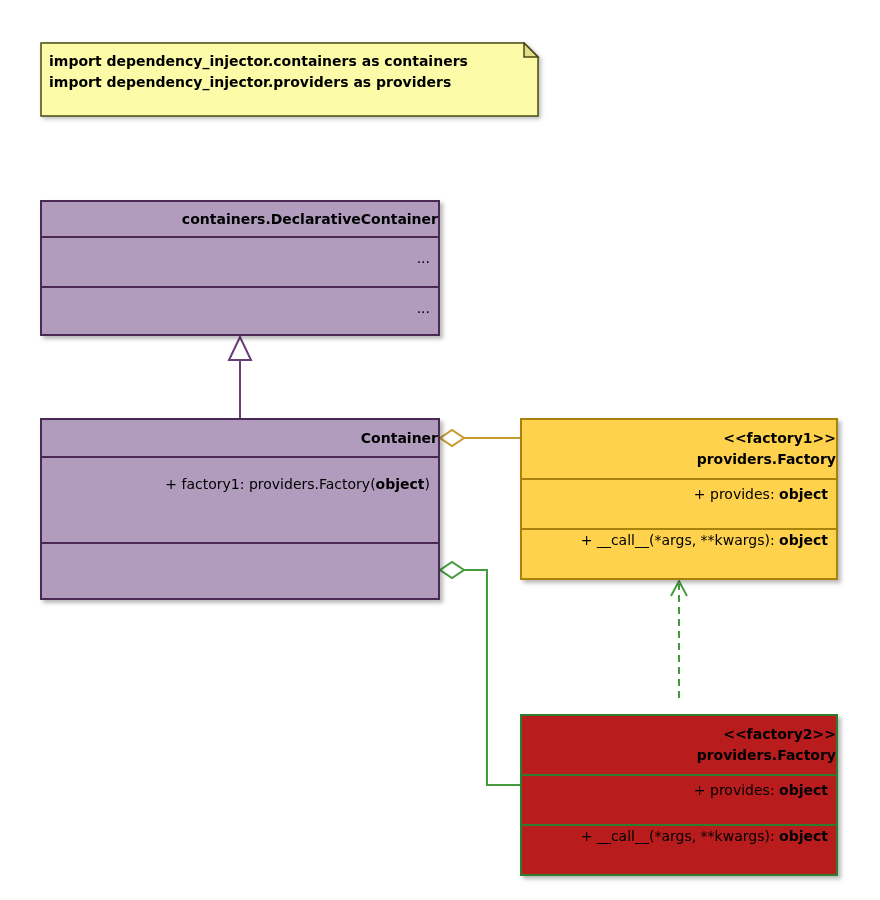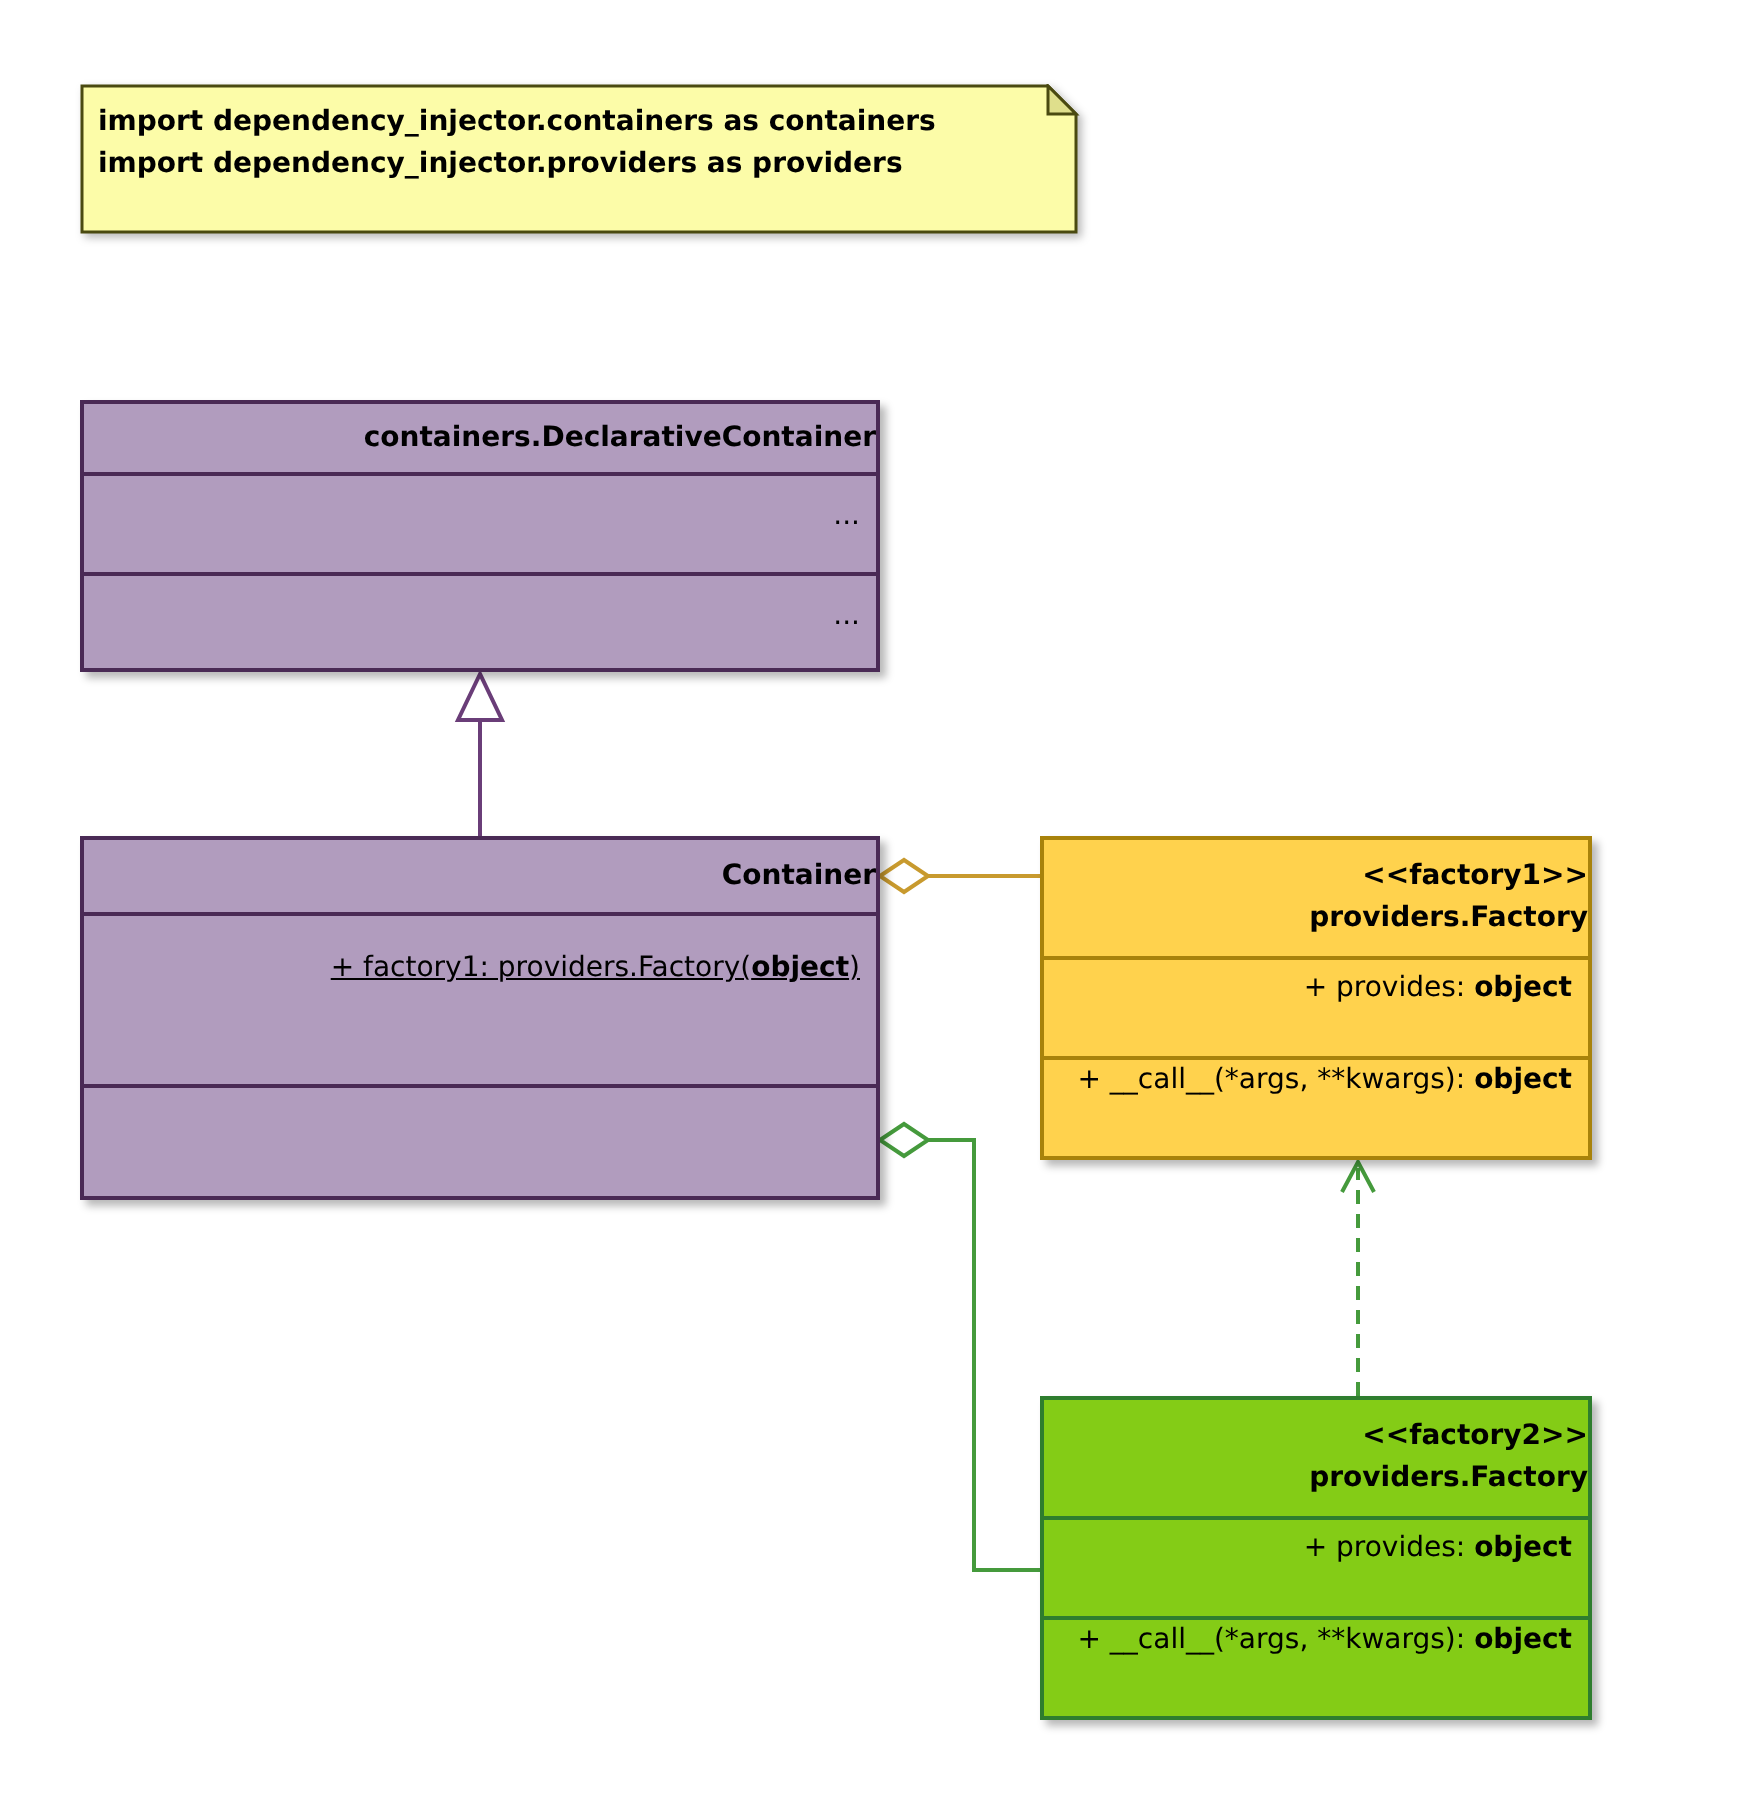--- a/index.html
+++ b/index.html
@@ -26,41 +26,41 @@
     box-sizing:border-box;
     border:2px solid;
     box-shadow:3px 3px 4px rgba(0,0,0,0.28);
   }
   .uml-class .sec{box-sizing:border-box;overflow:hidden;text-align:right;}
   .uml-class .sec + .sec{border-top:2px solid;}
   .purple{background:#B19CBE;border-color:#4A2A55;}
   .purple .sec + .sec{border-top-color:#4A2A55;}
   .gold{background:#FFD24D;border-color:#A8820B;}
   .gold .sec + .sec{border-top-color:#A8820B;}
-  .green{background:#84cc16;border-color:#2E7D2E;}
+  .green{background:#b91c1c;border-color:#2E7D2E;margin-top:16px;}
   .green .sec + .sec{border-top-color:#2E7D2E;}
 
   .title-sec{
     text-align:center;font-weight:bold;font-size:14px;line-height:21px;
   }
   .body-sec{font-size:14px;line-height:21px;padding-left:8px;padding-right:8px;}
-  .member{text-decoration:underline;white-space:nowrap;margin-left:38px;}
+  .member{white-space:nowrap;margin-left:38px;}
 
   
   .decl{left:40px;top:200px;width:400px;height:136px;}
   .decl .t{height:34px;padding-top:7px;}
   .decl .s1{height:50px;padding-top:10px;}
   .decl .s2{height:48px;padding-top:10px;}
 
   .container-box{left:40px;top:418px;width:400px;height:182px;}
   .container-box .t{height:36px;padding-top:8px;padding-left:48px;}
   .container-box .attrs{height:86px;padding-top:16px;}
   .container-box .empty{height:56px;}
 
-  .factory{width:276px;height:162px;}
+  .factory{width:318px;height:162px;}
   .f1{left:520px;top:418px;}
   .f2{left:520px;top:698px;}
   .factory .t{height:58px;padding-top:8px;}
   .factory .p{height:50px;padding-top:4px;}
   .factory .c{height:50px;}
 </style>
 </head>
 <body>
 
 <div class="canvas">

